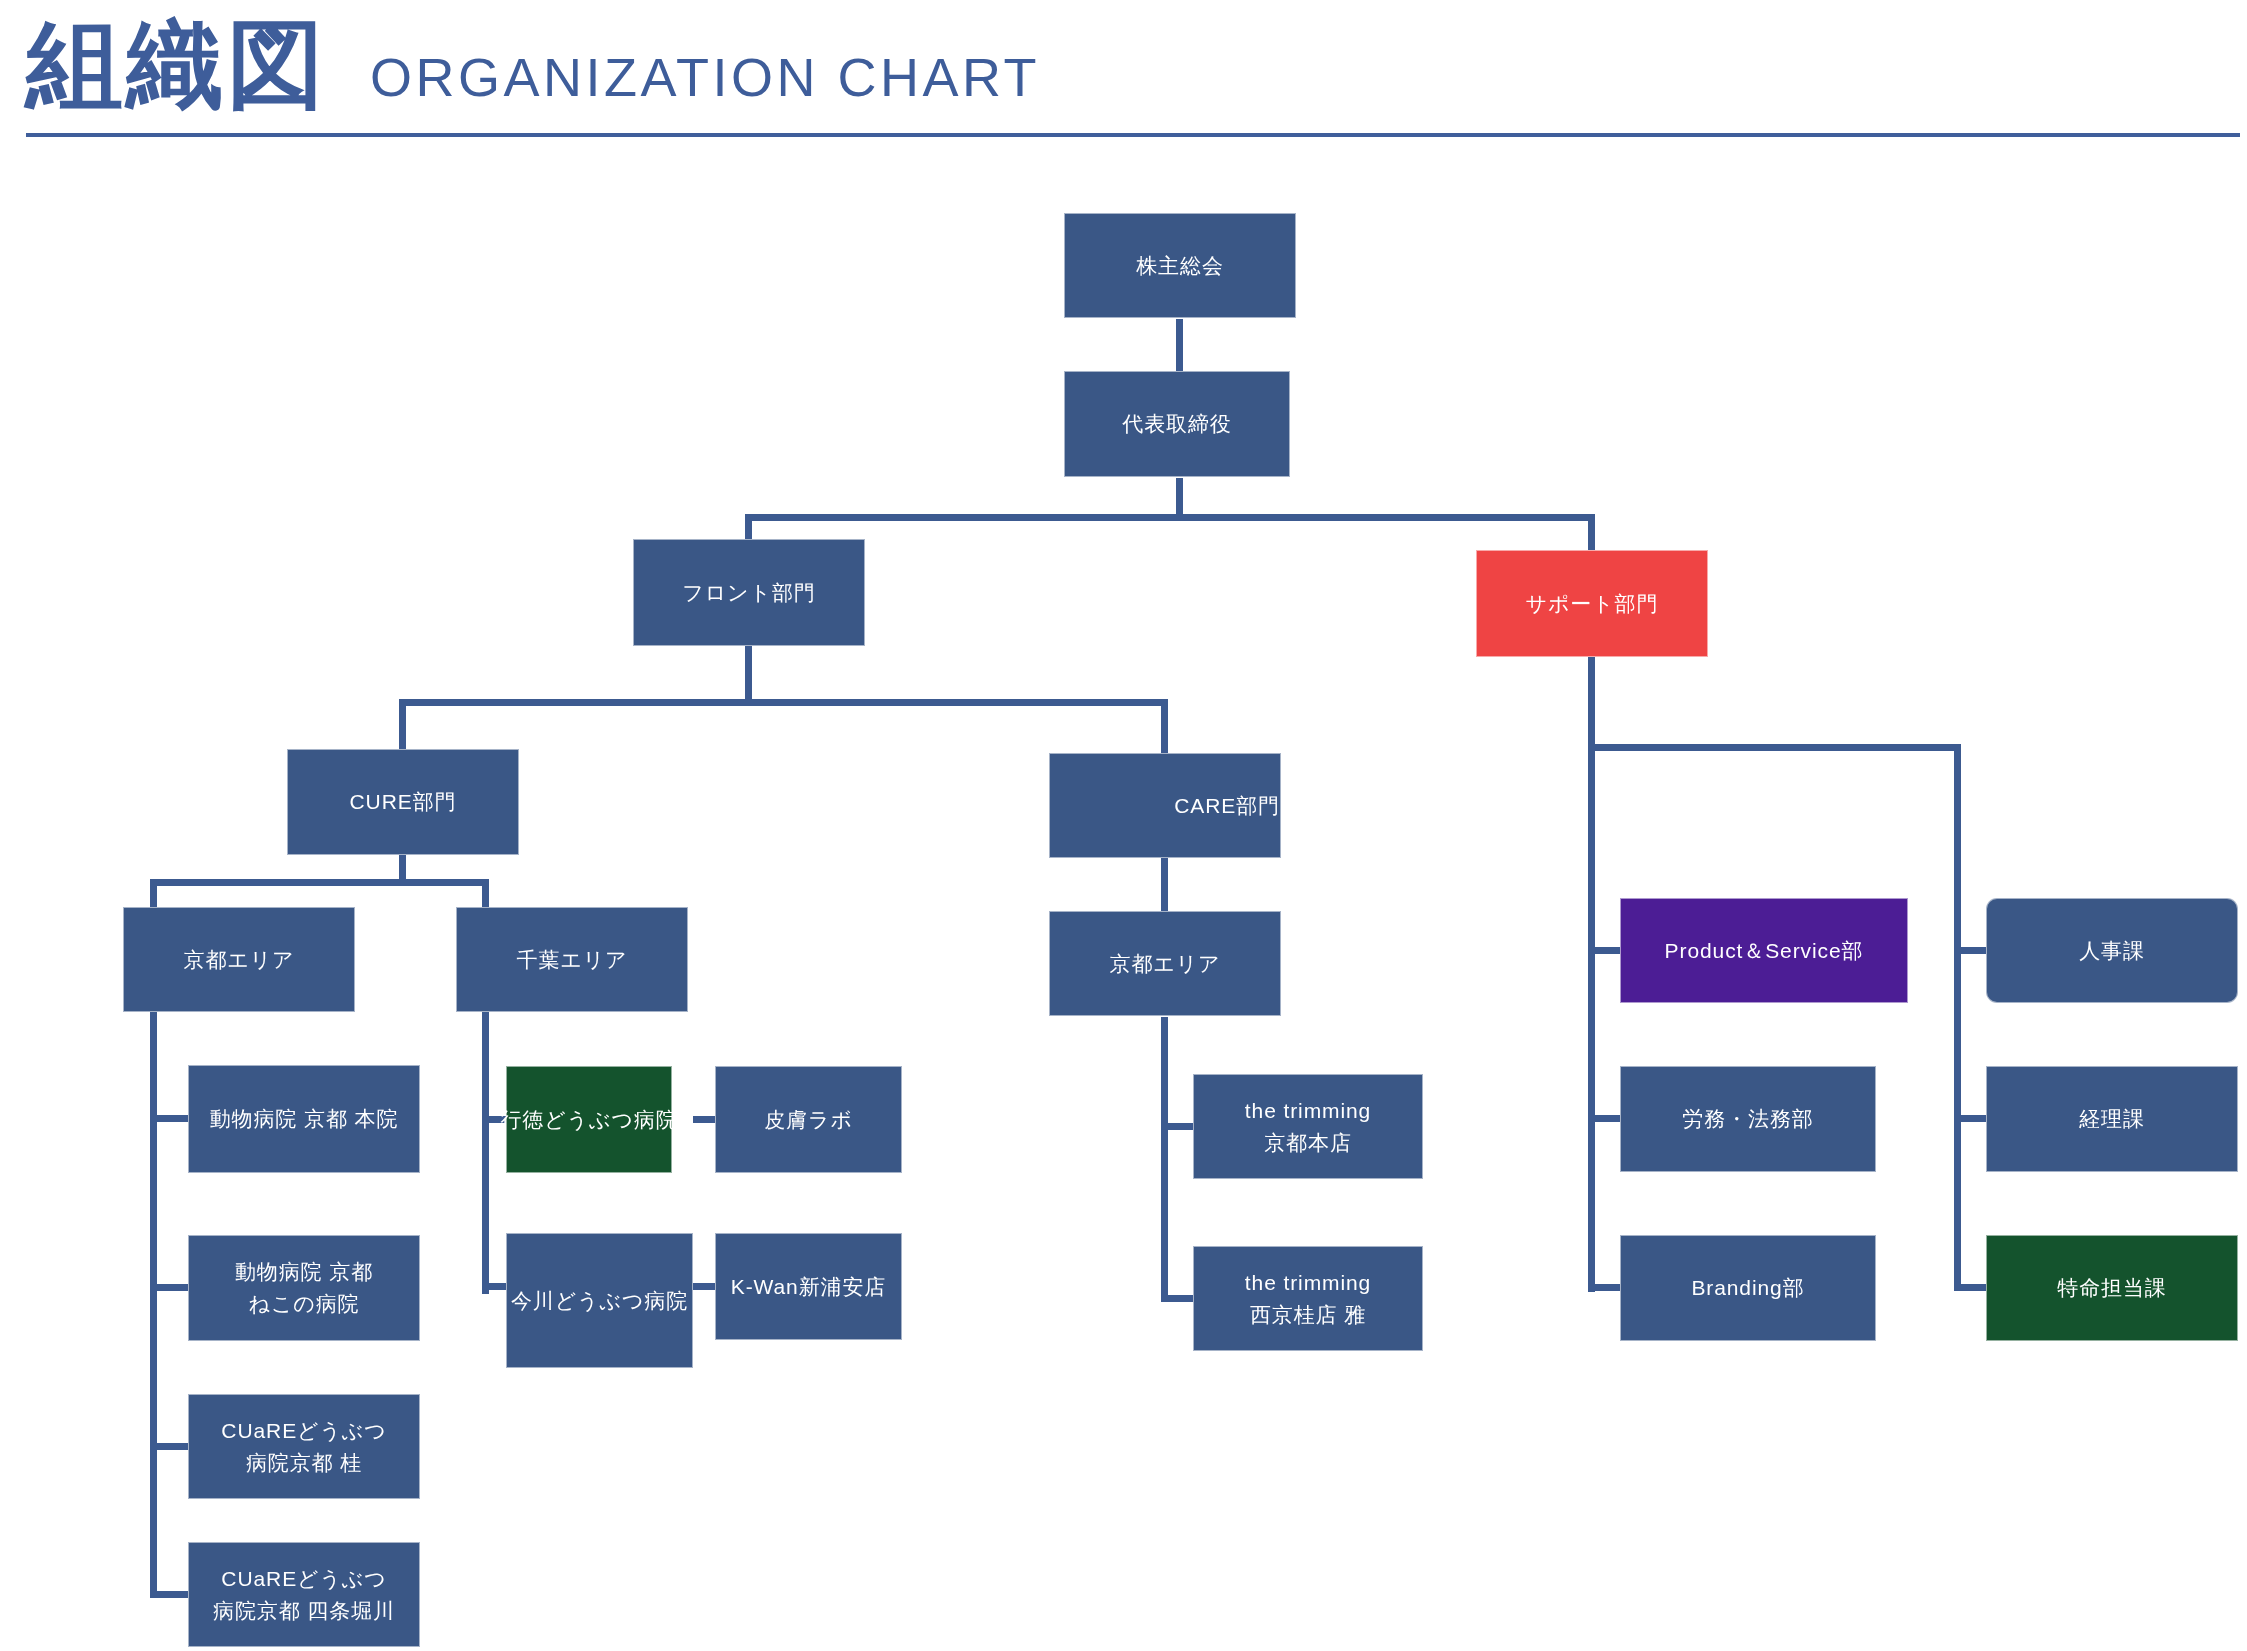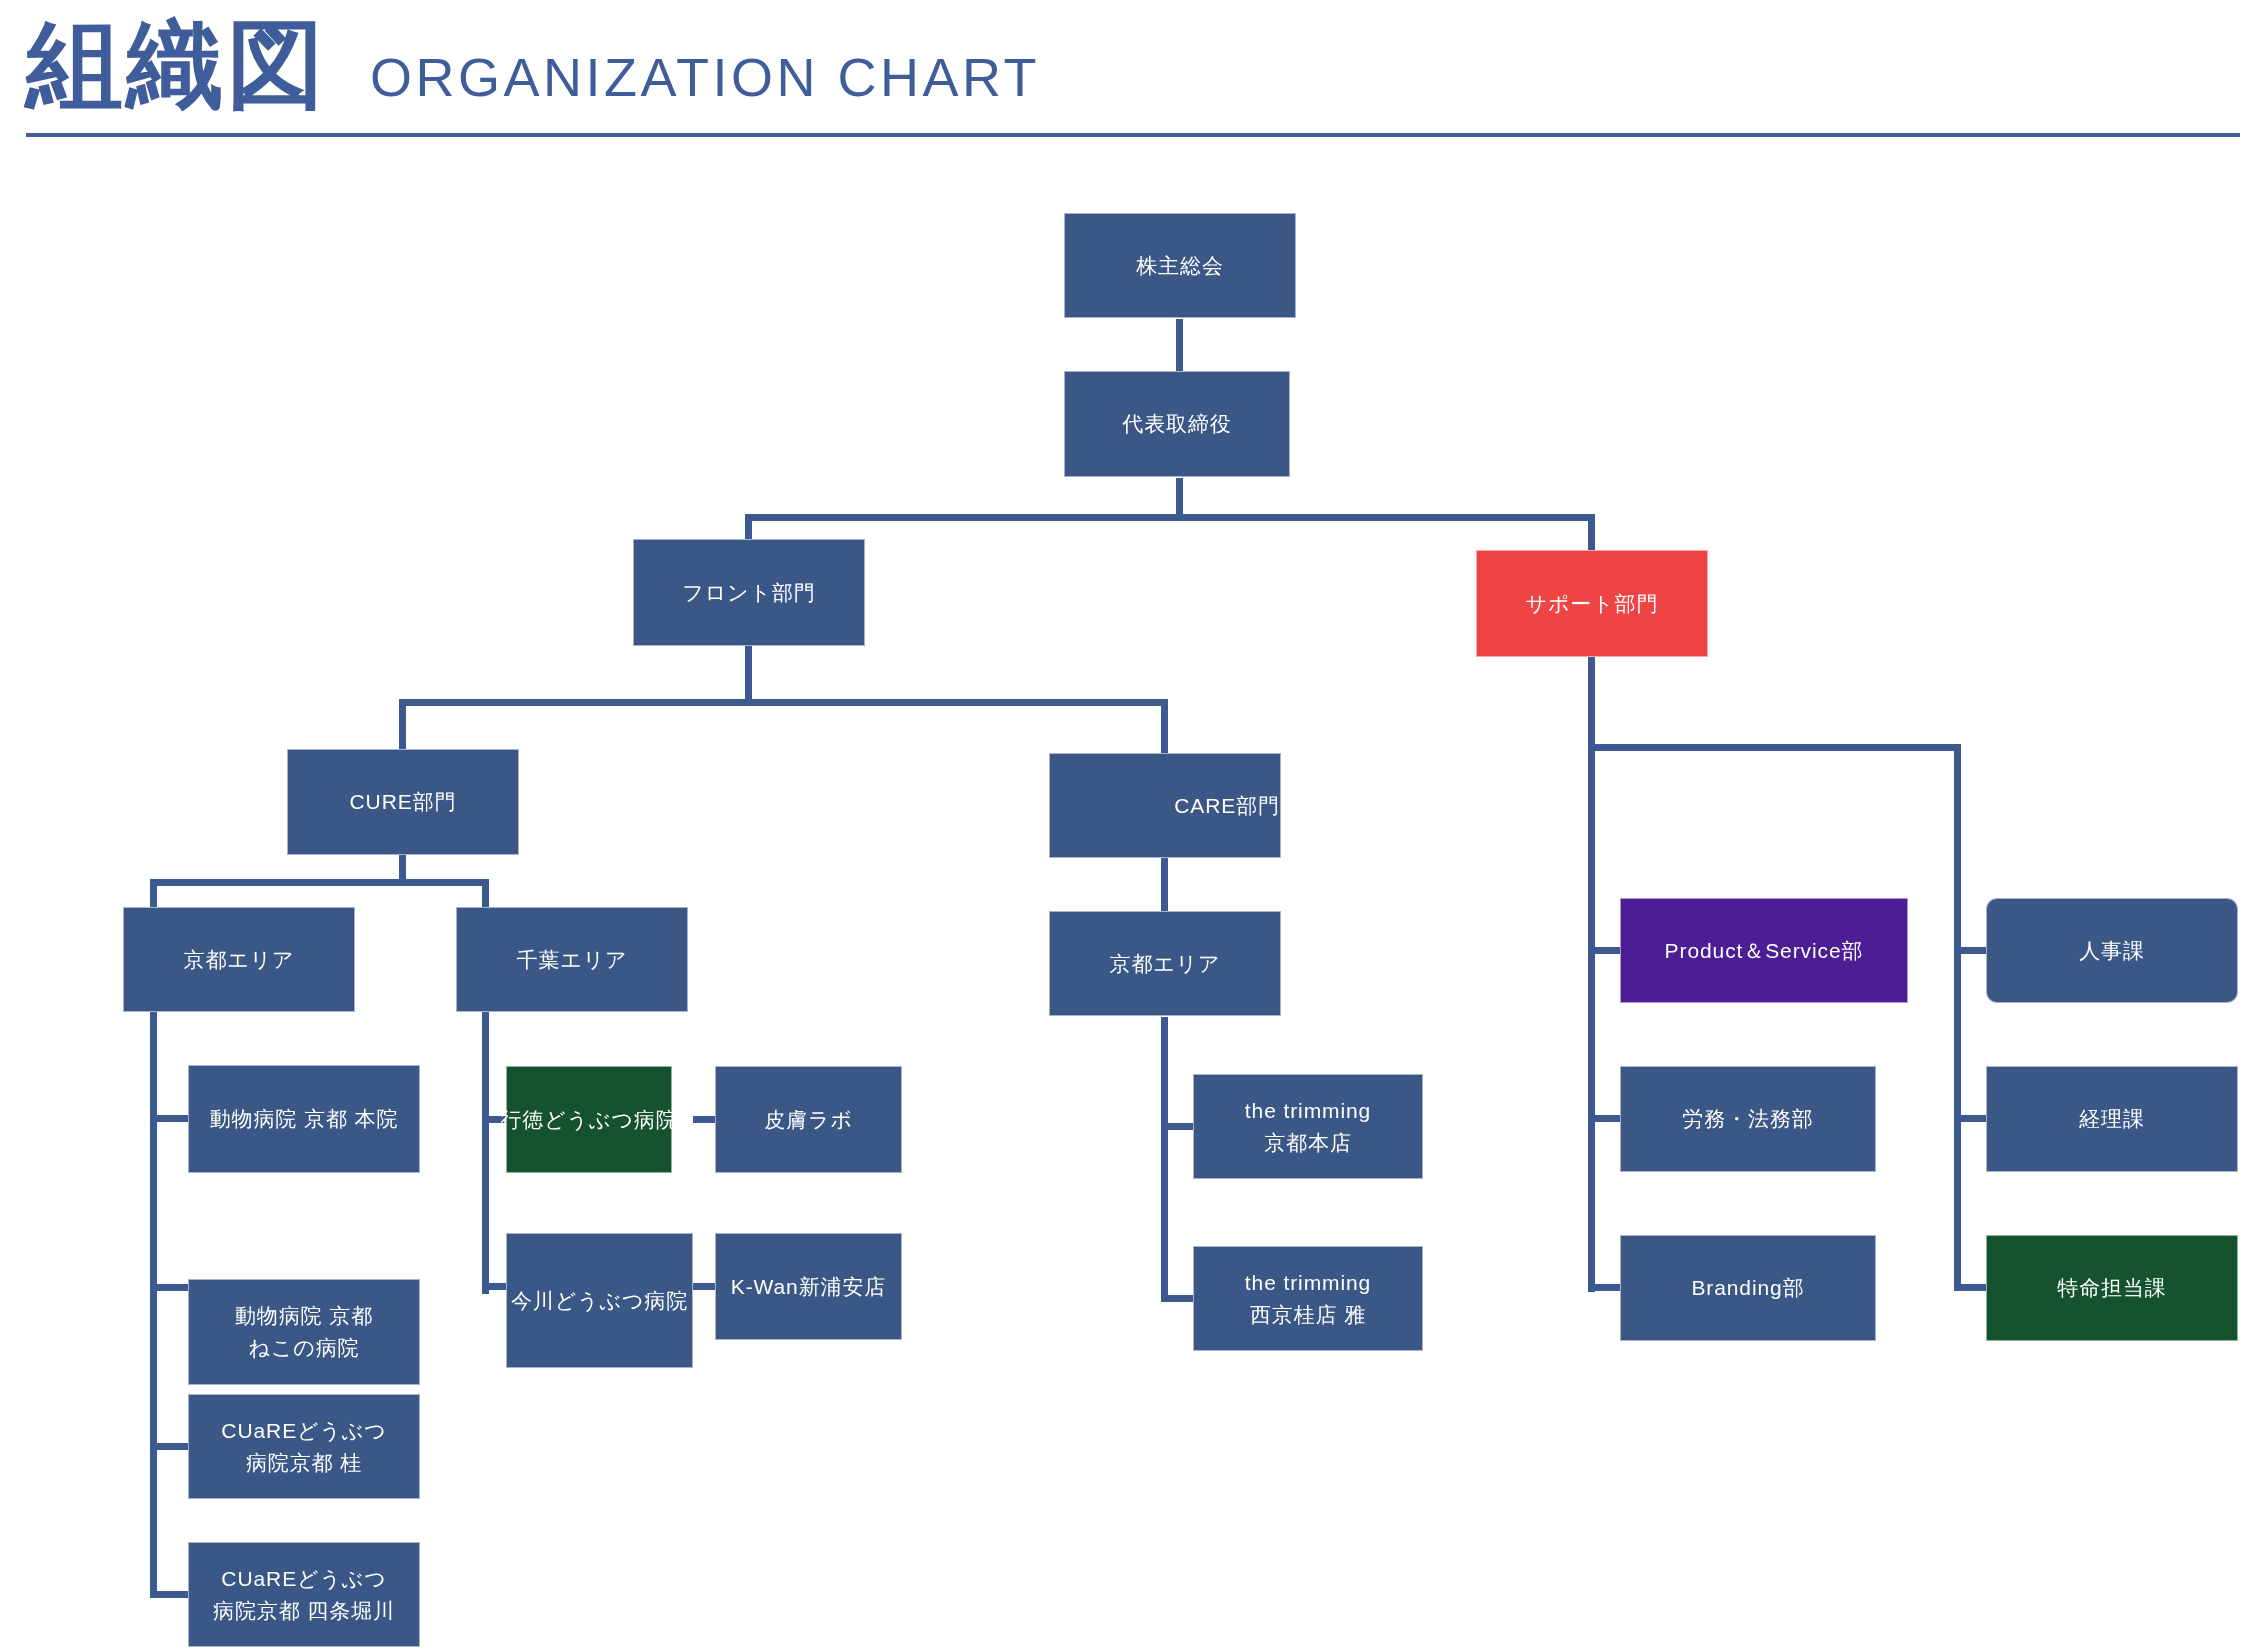--- a/index.html
+++ b/index.html
@@ -131,21 +131,21 @@
       <div class="node" style="left: 1193px; top: 1074px; width: 230px; height: 105px; background: rgb(58, 87, 134); color: rgb(255, 255, 255);">
         <span>the trimming</span>
         <span>京都本店</span>
       </div>
       <div class="node" style="left: 1620px; top: 1066px; width: 256px; height: 106px; background: rgb(58, 87, 134); color: rgb(255, 255, 255);">
         <span>労務・法務部</span>
       </div>
       <div class="node" style="left: 1986px; top: 1066px; width: 252px; height: 106px; background: rgb(58, 87, 134); color: rgb(255, 255, 255);">
         <span>経理課</span>
       </div>
-      <div class="node" style="left: 188px; top: 1235px; width: 232px; height: 106px; background: rgb(58, 87, 134); color: rgb(255, 255, 255); margin-top: 44px;">
+      <div class="node" style="left: 188px; top: 1235px; width: 232px; height: 106px; background: rgb(58, 87, 134); color: rgb(255, 255, 255);">
         <span>動物病院 京都</span>
         <span>ねこの病院</span>
       </div>
       <div class="node" style="left: 506px; top: 1233px; width: 187px; height: 135px; background: rgb(58, 87, 134); color: rgb(255, 255, 255);">
         <span>今川どうぶつ病院</span>
       </div>
       <div class="node" style="left: 715px; top: 1233px; width: 187px; height: 107px; background: rgb(58, 87, 134); color: rgb(255, 255, 255);">
         <span>K-Wan新浦安店</span>
       </div>
       <div class="node" style="left: 1193px; top: 1246px; width: 230px; height: 105px; background: rgb(58, 87, 134); color: rgb(255, 255, 255);">

